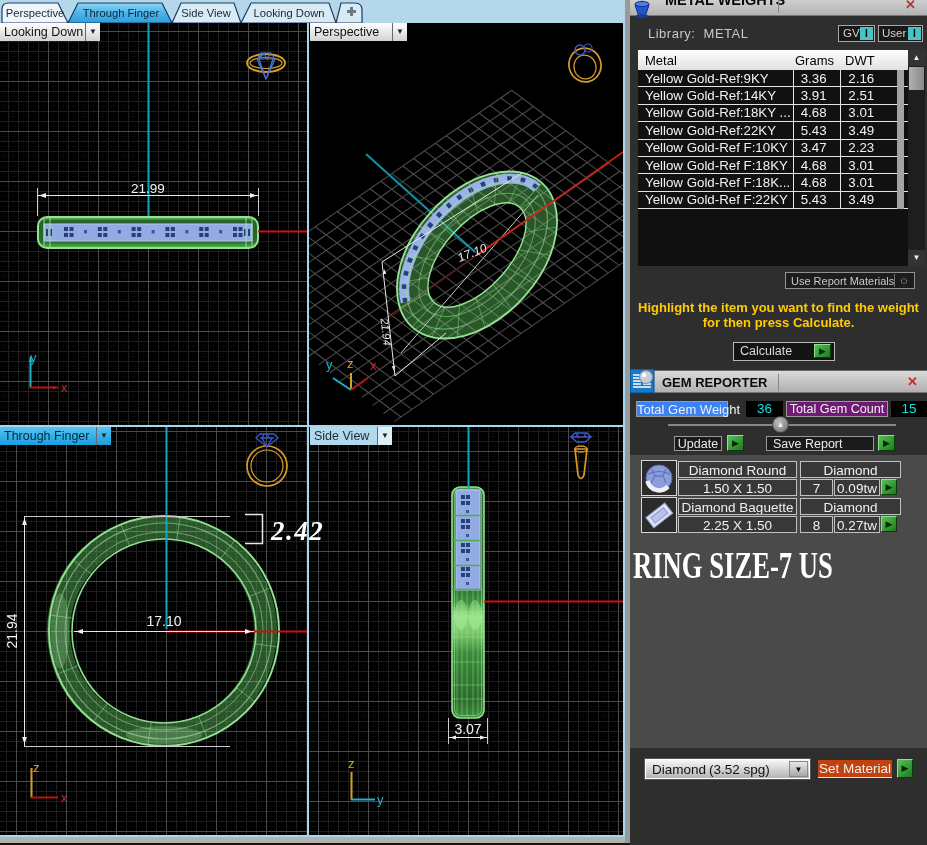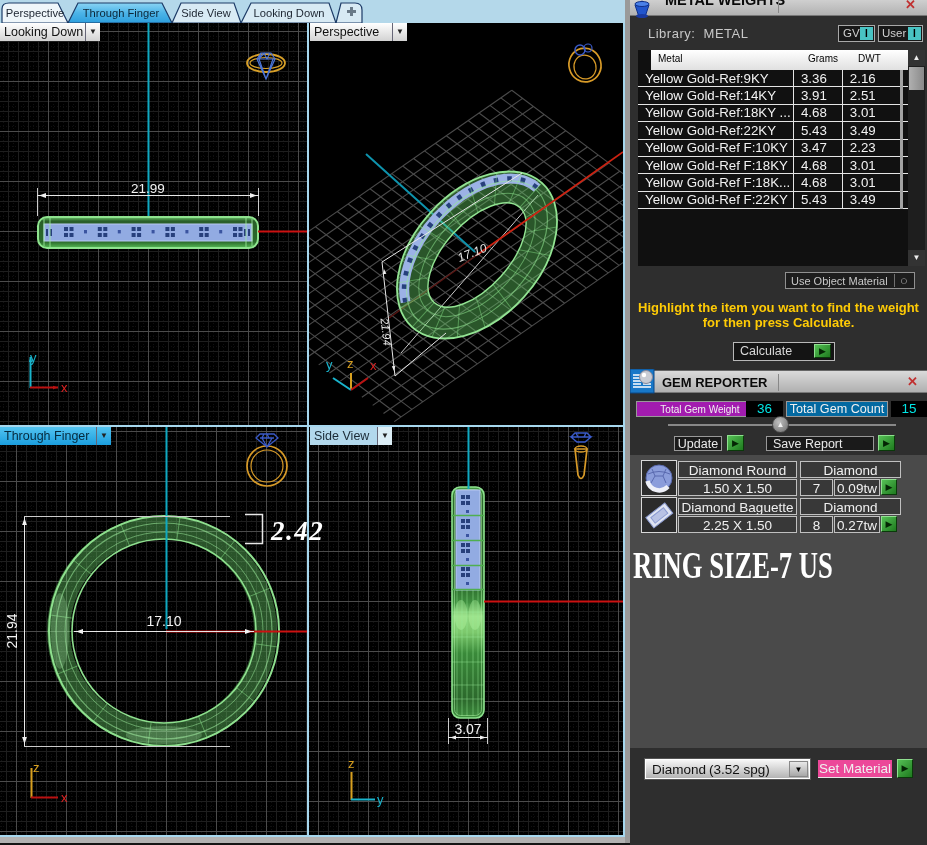--- a/index.html
+++ b/index.html
@@ -272,21 +272,21 @@
 <div style="position:absolute;left:838px;top:25px;width:37px;height:17px;border:1px solid #a8a8a8;background:#181818;box-sizing:border-box">
   <span style="position:absolute;left:4px;top:1px;color:#d0d0d0;font-size:11.5px">GV</span>
   <span style="position:absolute;right:1px;top:1px;width:13px;height:13px;background:#49c4c4;color:#000;font-size:10px;font-weight:bold;text-align:center;line-height:13px">I</span>
 </div>
 <div style="position:absolute;left:878px;top:25px;width:45px;height:17px;border:1px solid #a8a8a8;background:#181818;box-sizing:border-box">
   <span style="position:absolute;left:3px;top:1px;color:#d0d0d0;font-size:11.5px">User</span>
   <span style="position:absolute;right:1px;top:1px;width:13px;height:13px;background:#49c4c4;color:#000;font-size:10px;font-weight:bold;text-align:center;line-height:13px">I</span>
 </div>
 
 <div style="position:absolute;left:638px;top:50px;width:270px;height:216px;overflow:hidden;background:#101010">
-  <div style="position:absolute;left:13px;top:0;width:270px;height:20px;background:linear-gradient(#ffffff,#e0e0e0);color:#000;font-size:10px">
+  <div style="position:absolute;left:0;top:0;width:270px;height:20px;background:linear-gradient(#ffffff,#e0e0e0);color:#000;font-size:13px">
     <span style="position:absolute;left:7px;top:3px">Metal</span>
     <span style="position:absolute;left:157px;top:3px">Grams</span>
     <span style="position:absolute;left:207px;top:3px">DWT</span>
   </div>
   <table style="position:absolute;left:0;top:20px;border-collapse:collapse;width:270px">
       <tbody>
         <tr>
           <td class="c1">Yellow Gold-Ref:9KY</td>
           <td class="c2">3.36</td>
           <td class="c3">2.16</td>
@@ -335,32 +335,32 @@
           <td class="c4"></td>
         </tr>
       </tbody>
     </table>
 </div>
 <style>
 td{height:16.4px;background:#111;color:#f2f2f2;font-size:13.3px;border-bottom:1px solid #e4e4e4;
 font-family:"Liberation Sans",sans-serif;padding:0;white-space:nowrap;overflow:hidden;max-width:149px}
 .c1{width:149px;padding-left:7px;border-right:1px solid #e4e4e4}
 .c2{width:48px;padding-left:7px;border-right:1px solid #e4e4e4}
-.c3{width:62px;padding-left:7px;border-right:3px solid #a3a3a3}
+.c3{width:62px;padding-left:7px;border-right:7px solid #a3a3a3}
 .c4{width:7px}
 </style>
 
 <div style="position:absolute;left:908px;top:50px;width:17px;height:216px;background:#1e1e1e">
   <div style="position:absolute;left:0;top:0;width:17px;height:16px;background:#333;color:#eee;font-size:8px;text-align:center;line-height:16px">▲</div>
   <div style="position:absolute;left:1px;top:17px;width:15px;height:23px;background:linear-gradient(90deg,#b0b0b0,#8a8a8a)"></div>
   <div style="position:absolute;left:0;top:200px;width:17px;height:16px;background:#333;color:#eee;font-size:8px;text-align:center;line-height:16px">▼</div>
 </div>
 
 <div style="position:absolute;left:785px;top:272px;width:130px;height:17px;border:1px solid #909090;background:#1d1d1d;box-sizing:border-box">
-  <span style="position:absolute;left:5px;top:2px;color:#c8c8c8;font-size:11px;white-space:nowrap">Use Object Material</span>
+  <span style="position:absolute;left:5px;top:2px;color:#c8c8c8;font-size:11px;white-space:nowrap">Use Report Materials</span>
   <span style="position:absolute;right:1px;top:1px;width:18px;height:13px;border-left:1px solid #707070;color:#b0b0b0;font-size:13px;text-align:center;line-height:13px">○</span>
 </div>
 
 <div style="position:absolute;left:630px;top:301px;width:297px;text-align:center;color:#ffcb05;font-size:13px;font-weight:bold;line-height:14.5px">Highlight the item you want to find the weight<br>for then press Calculate.</div>
 
 <div style="position:absolute;left:733px;top:342px;width:100px;height:17px;border:1.5px solid #b8b8b8;background:#141414;box-sizing:content-box">
   <span style="position:absolute;left:6px;top:1px;color:#d8d8d8;font-size:12.5px">Calculate</span>
 </div>
 <div style="position:absolute;left:814px;top:344px;width:17px;height:14px;box-sizing:border-box;background:linear-gradient(135deg,#55c055,#1e7a1e);border:1px solid #0a3a0a;border-top-color:#90e090;border-left-color:#90e090;color:#042504;font-size:9px;text-align:center;line-height:12px">▶</div>
 
@@ -369,23 +369,23 @@
   <div style="position:absolute;left:148px;top:3px;width:1px;height:17px;background:#888"></div>
   <div style="position:absolute;left:277px;top:3px;color:#c03030;font-size:13px;font-weight:bold">✕</div>
 </div>
 <svg width="25" height="25" style="position:absolute;left:630px;top:369px">
   <rect x="0" y="0" width="24" height="24" fill="#1878c8" stroke="#0a4888"></rect>
   <path d="M3,6 h11 M3,9 h11 M3,12 h8 M3,15 h8 M3,18 h11 M13,12 h8 M13,15 h8 M13,18 h8" stroke="#fff" stroke-width="1.6"></path>
   <circle cx="16" cy="8" r="6.5" fill="#c8ccd4" stroke="#889"></circle>
   <circle cx="14" cy="6" r="2.2" fill="#fff"></circle>
 </svg>
 
-<div style="position:absolute;left:636px;top:401px;width:128px;height:16px;border:1px solid #999;background:#a21caf;color:#f0f0f0;font-size:10px;text-align:center;line-height:15px;box-sizing:border-box;white-space:nowrap">Total Gem Weight</div>
+<div style="position:absolute;left:636px;top:401px;width:92px;height:16px;border:1px solid #999;background:#3b82f6;color:#f0f0f0;font-size:13px;text-align:center;line-height:15px;box-sizing:border-box;white-space:nowrap">Total Gem Weight</div>
 <div style="position:absolute;left:746px;top:401px;width:37px;height:16px;background:#000;color:#00e6e6;font-size:13.5px;text-align:center;line-height:16px">36</div>
-<div style="position:absolute;left:786px;top:401px;width:102px;height:16px;border:1px solid #999;background:#0369a1;color:#f0f0f0;font-size:12.6px;text-align:center;line-height:15px;box-sizing:border-box;white-space:nowrap">Total Gem Count</div>
+<div style="position:absolute;left:786px;top:401px;width:102px;height:16px;border:1px solid #999;background:#701a75;color:#f0f0f0;font-size:12.6px;text-align:center;line-height:15px;box-sizing:border-box;white-space:nowrap">Total Gem Count</div>
 <div style="position:absolute;left:891px;top:401px;width:36px;height:16px;background:#000;color:#00e6e6;font-size:13.5px;text-align:center;line-height:16px">15</div>
 
 <div style="position:absolute;left:668px;top:424px;width:228px;height:1.5px;background:#888"></div>
 <div style="position:absolute;left:772px;top:416px;width:17px;height:17px;border-radius:50%;background:radial-gradient(circle at 40% 35%,#c0c0c0,#6a6a6a);border:1px solid #444;color:#f0f0f0;font-size:8px;text-align:center;line-height:15px;box-sizing:border-box">▲</div>
 
 <div style="position:absolute;left:674px;top:436px;width:48px;height:15px;border:1px solid #999;background:#1a1a1a;color:#e8e8e8;font-size:12.5px;text-align:center;line-height:14px;box-sizing:border-box">Update</div>
 <div style="position:absolute;left:727px;top:435px;width:17px;height:16px;box-sizing:border-box;background:linear-gradient(135deg,#55c055,#1e7a1e);border:1px solid #0a3a0a;border-top-color:#90e090;border-left-color:#90e090;color:#042504;font-size:9px;text-align:center;line-height:14px">▶</div>
 <div style="position:absolute;left:766px;top:436px;width:108px;height:15px;border:1px solid #999;background:#1a1a1a;color:#e8e8e8;font-size:12.5px;padding-left:6px;line-height:14px;box-sizing:border-box">Save Report</div>
 <div style="position:absolute;left:878px;top:435px;width:17px;height:16px;box-sizing:border-box;background:linear-gradient(135deg,#55c055,#1e7a1e);border:1px solid #0a3a0a;border-top-color:#90e090;border-left-color:#90e090;color:#042504;font-size:9px;text-align:center;line-height:14px">▶</div>
 
@@ -416,14 +416,14 @@
 <div class="gc" style="left:834px;top:515.5px;width:46px;height:17px">0.27tw</div>
 <div style="position:absolute;left:881px;top:516px;width:16px;height:16px;box-sizing:border-box;background:linear-gradient(135deg,#55c055,#1e7a1e);border:1px solid #0a3a0a;border-top-color:#90e090;border-left-color:#90e090;color:#042504;font-size:9px;text-align:center;line-height:14px">▶</div>
 
 <div style="position:absolute;left:633px;top:544px;font-family:'Liberation Serif',serif;font-weight:bold;font-size:37px;color:#fff;transform:scaleX(0.72);transform-origin:left top;white-space:nowrap">RING SIZE-7 US</div>
 
 <div style="position:absolute;left:645px;top:759px;width:165px;height:20px;background:linear-gradient(#f6f6f6,#b4b4b4);border:1px solid #fff;outline:1px solid #555;box-sizing:border-box">
   <span style="position:absolute;left:6px;top:2px;color:#111;font-size:13.5px">Diamond</span>
   <span style="position:absolute;left:63px;top:2px;color:#111;font-size:13.5px">(3.52 spg)</span>
   <span style="position:absolute;right:1px;top:1px;width:19px;height:16px;background:linear-gradient(#e8e8e8,#a8a8a8);border:1px solid #888;color:#000;font-size:8px;text-align:center;line-height:16px;box-sizing:border-box">▼</span>
 </div>
-<div style="position:absolute;left:818px;top:760px;width:74px;height:18px;background:#ec4899;border-bottom:1px solid #e8e8e8;color:#f0f0f0;font-size:13.5px;text-align:center;line-height:18px;box-sizing:border-box">Set Material</div>
+<div style="position:absolute;left:818px;top:760px;width:74px;height:18px;background:#c2410c;border-bottom:1px solid #e8e8e8;color:#f0f0f0;font-size:13.5px;text-align:center;line-height:18px;box-sizing:border-box">Set Material</div>
 <div style="position:absolute;left:897px;top:759px;width:16px;height:19px;background:linear-gradient(135deg,#55c055,#1e7a1e);border:1px solid #0a3a0a;border-top-color:#90e090;border-left-color:#90e090;color:#042504;font-size:9px;text-align:center;line-height:17px;box-sizing:border-box">▶</div>
 
 </body></html>

